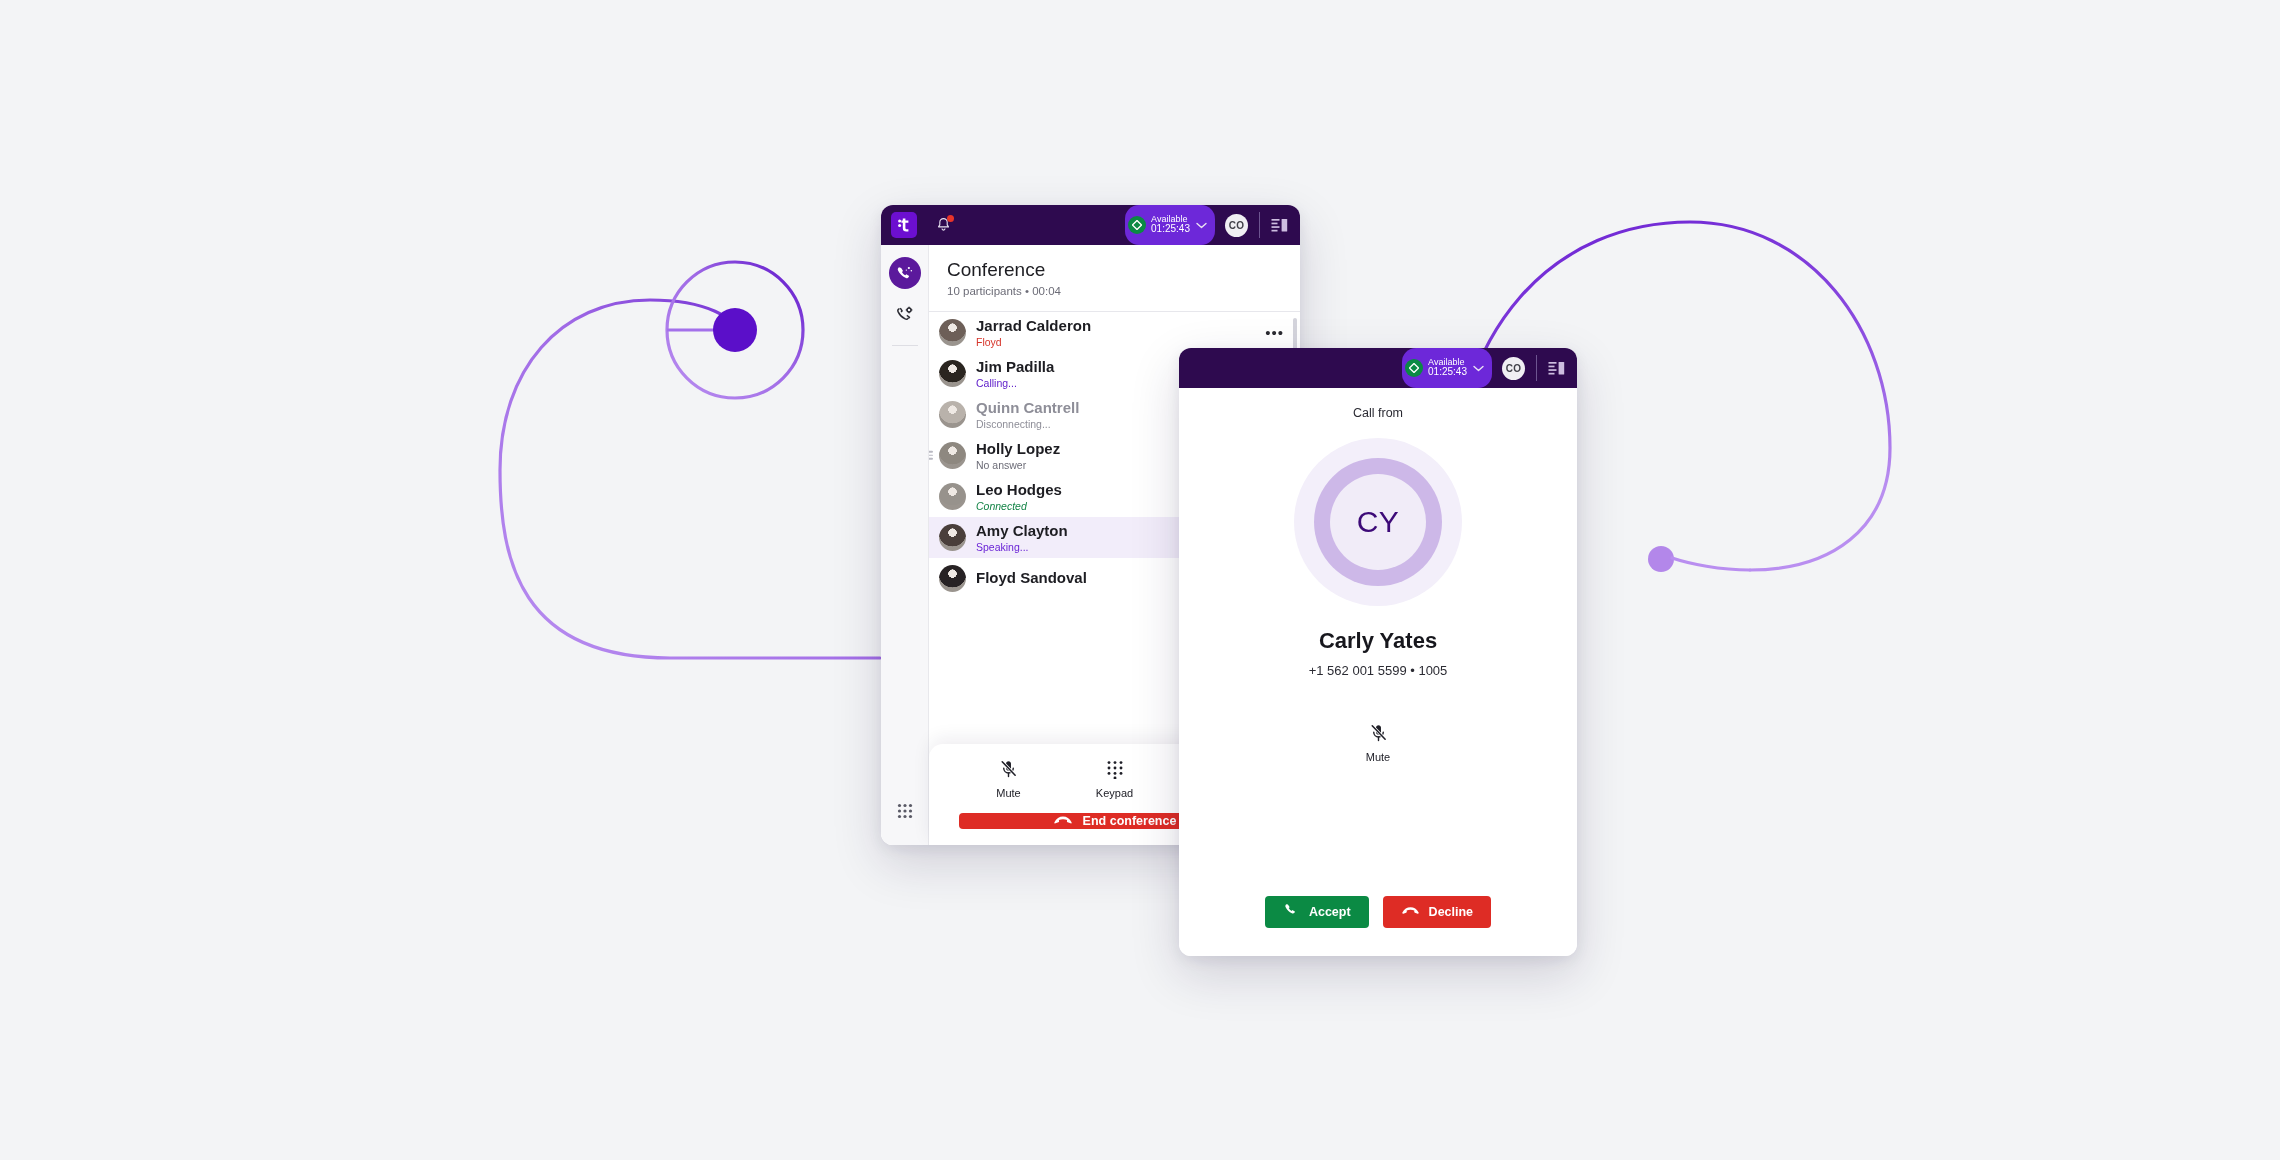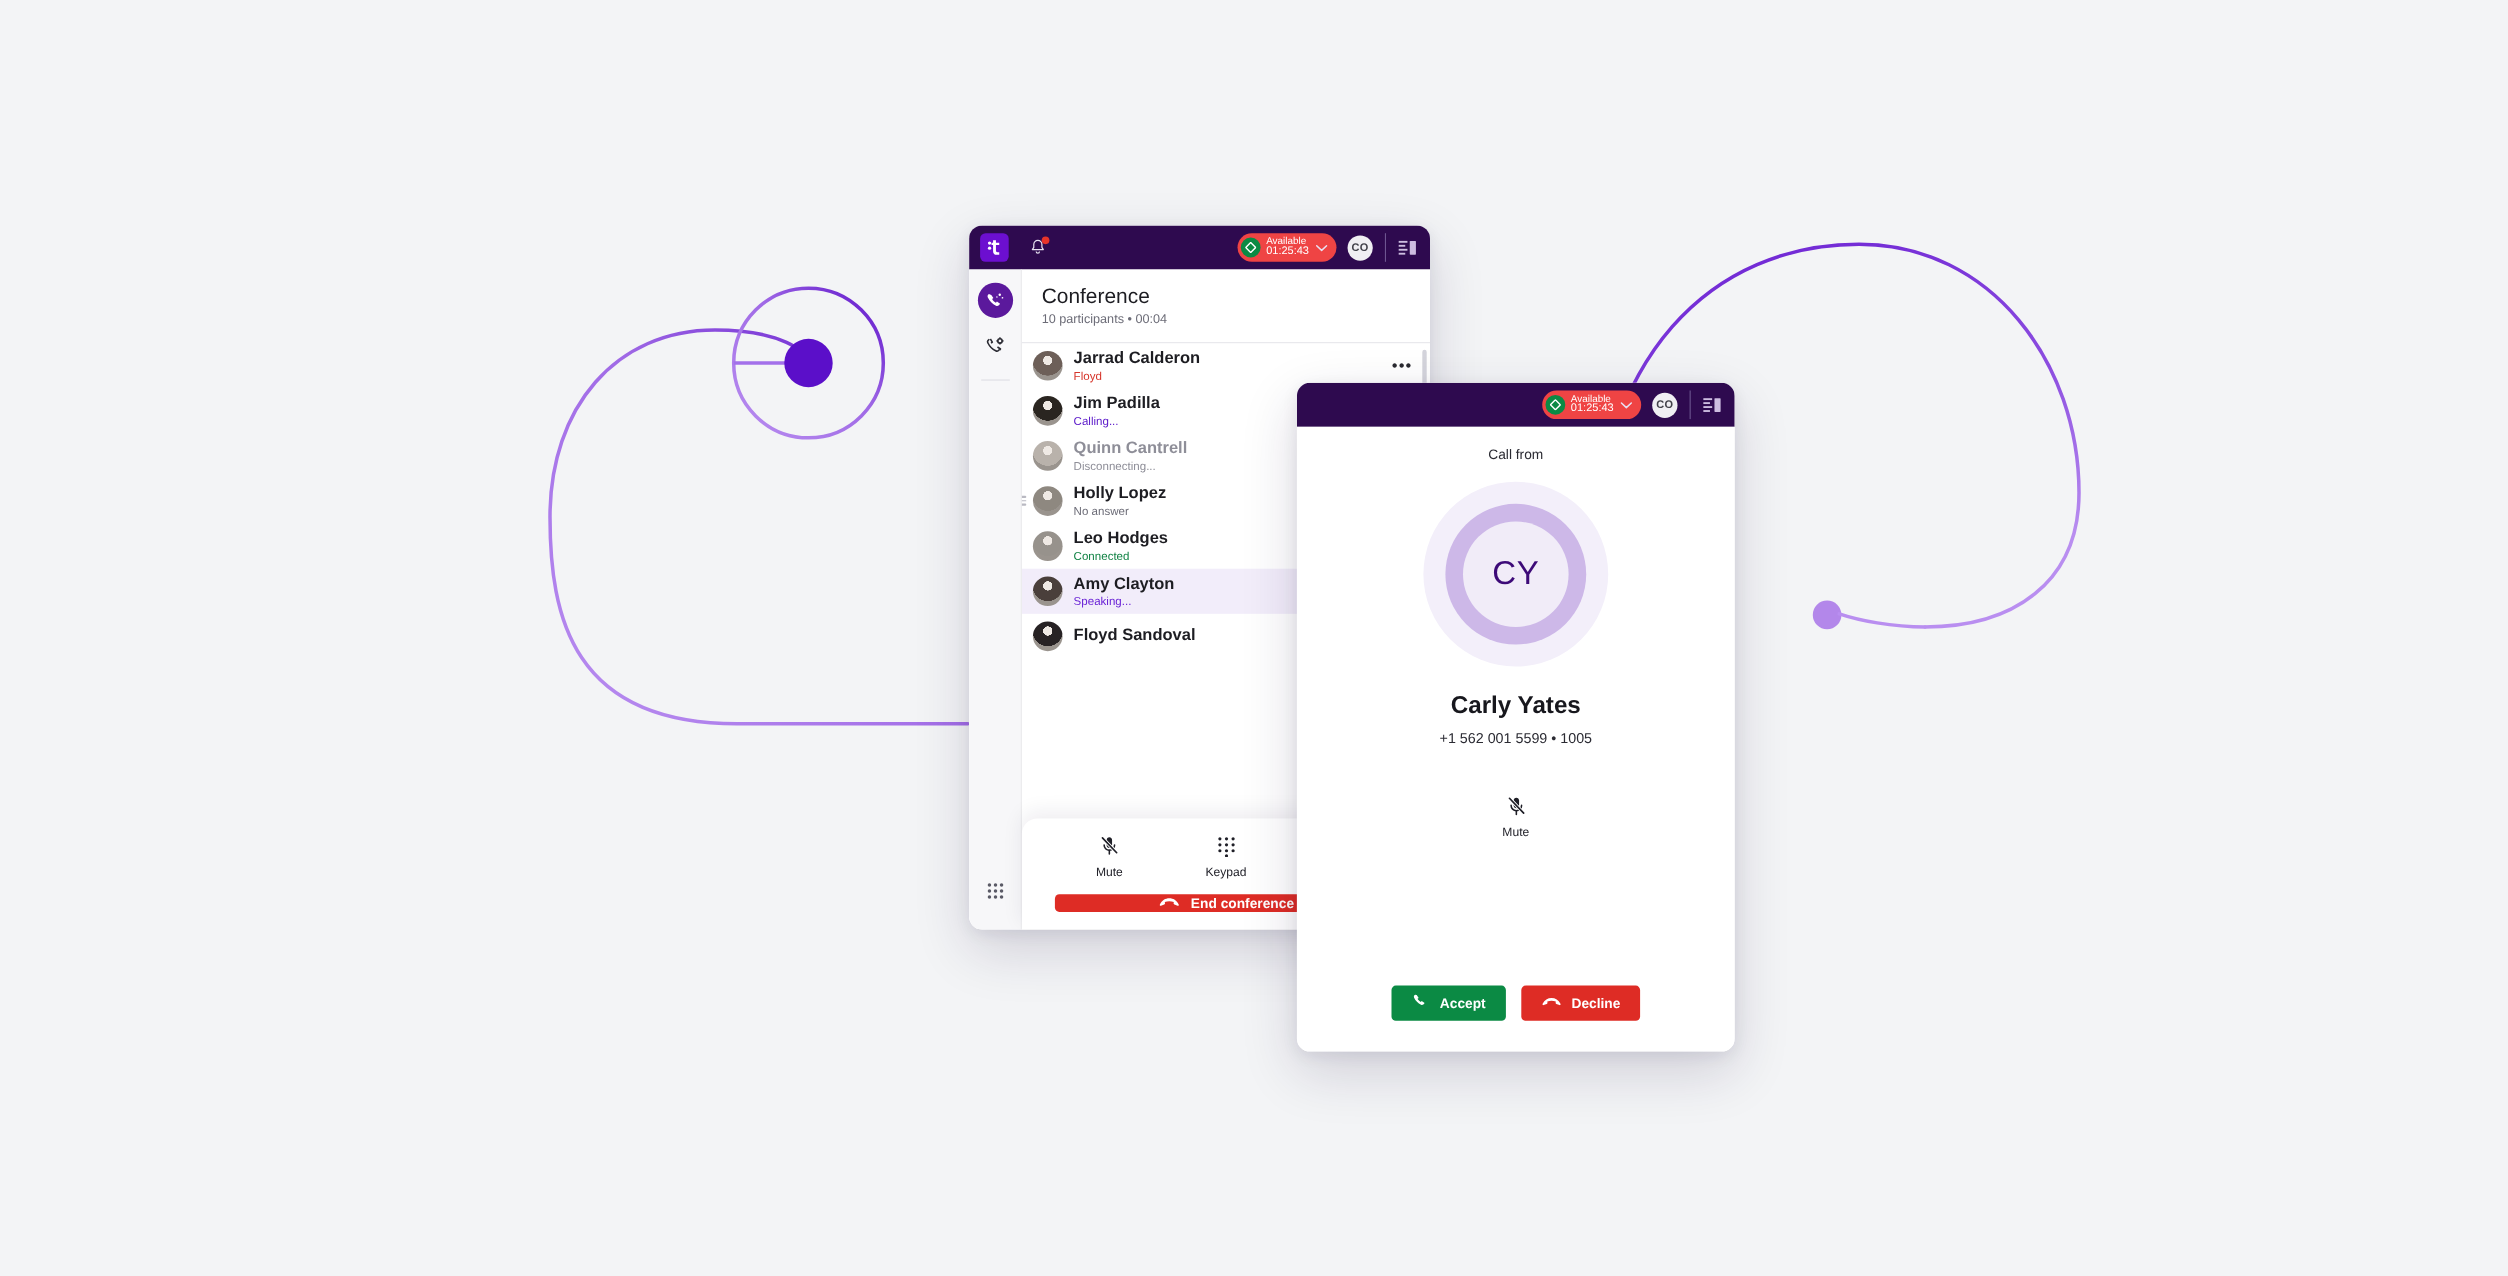--- a/index.html
+++ b/index.html
@@ -76,24 +76,24 @@
   }
   .tb-right {
     margin-left: auto;
     display: flex;
     align-items: center;
     height: 100%;
   }
   .status-pill {
     display: flex;
     align-items: center;
-    background: #ef4444;
+    background: #6d28d9;
     border-radius: 14px;
     padding: 2px 6px 2px 3px;
-    height: 26px;
+    height: 40px;
     box-sizing: border-box;
   }
   .status-diamond {
     width: 18px;
     height: 18px;
     border-radius: 50%;
     background: #0b8a44;
     display: flex;
     align-items: center;
     justify-content: center;
@@ -644,21 +644,21 @@
                     <svg width="13" height="13" viewBox="0 0 18 18">
                       <path d="M3.6 2.4 c-1.0 .6-1.4 1.9-.9 2.9 1.4 2.9 3.8 5.3 6.7 6.7 1.0 .5 2.3 .1 2.9-.9 l.5-.8 -2.8-1.9 -.9 1.1 c-1.3-.7-2.4-1.8-3.1-3.1 l1.1-.9 -1.9-2.8 z" fill="#ffffff"></path>
                     </svg>
                   </span>
                 </div>
               </div>
               <div class="p-row">
                 <div class="p-avatar" style="background: radial-gradient(circle at 50% 32%, rgb(239, 233, 228) 0px, rgb(239, 233, 228) 18%, rgb(151, 146, 140) 19%, rgb(151, 146, 140) 60%, rgb(154, 148, 142) 61%, rgb(154, 148, 142) 100%);"></div>
                 <div class="p-texts">
                   <div class="p-name">Leo Hodges</div>
-                  <div class="p-status" style="color: rgb(18, 131, 69);">Connected</div>
+                  <div class="p-status" style="color: rgb(18, 131, 69); font-style: italic;">Connected</div>
                 </div>
                 <div class="p-actions">
                   <span class="dots">•••</span>
                 </div>
               </div>
               <div class="p-row speaking">
                 <div class="p-avatar" style="background: radial-gradient(circle at 50% 32%, rgb(239, 233, 228) 0px, rgb(239, 233, 228) 18%, rgb(74, 63, 59) 19%, rgb(74, 63, 59) 60%, rgb(154, 148, 142) 61%, rgb(154, 148, 142) 100%);"></div>
                 <div class="p-texts">
                   <div class="p-name">Amy Clayton</div>
                   <div class="p-status" style="color: rgb(107, 37, 214);">Speaking...</div>

